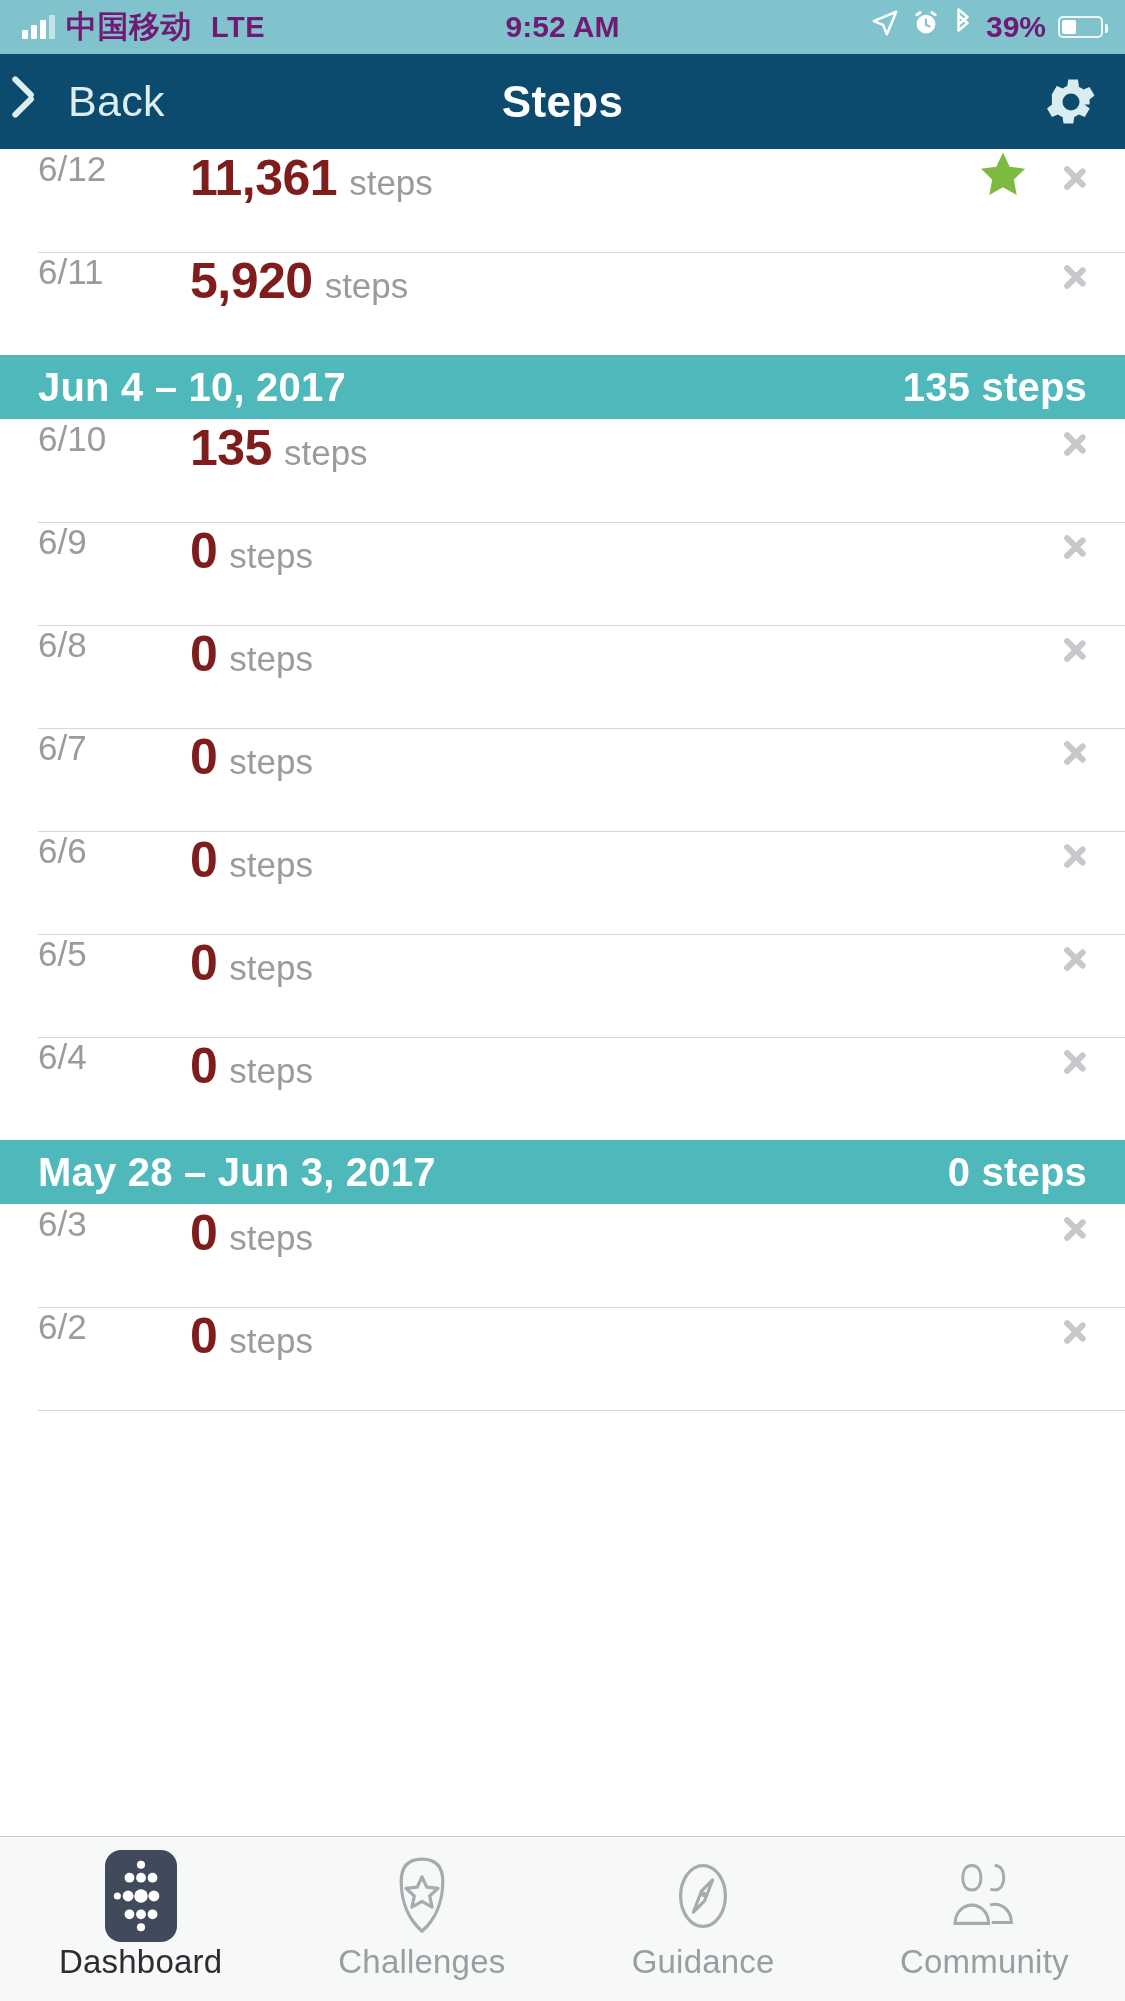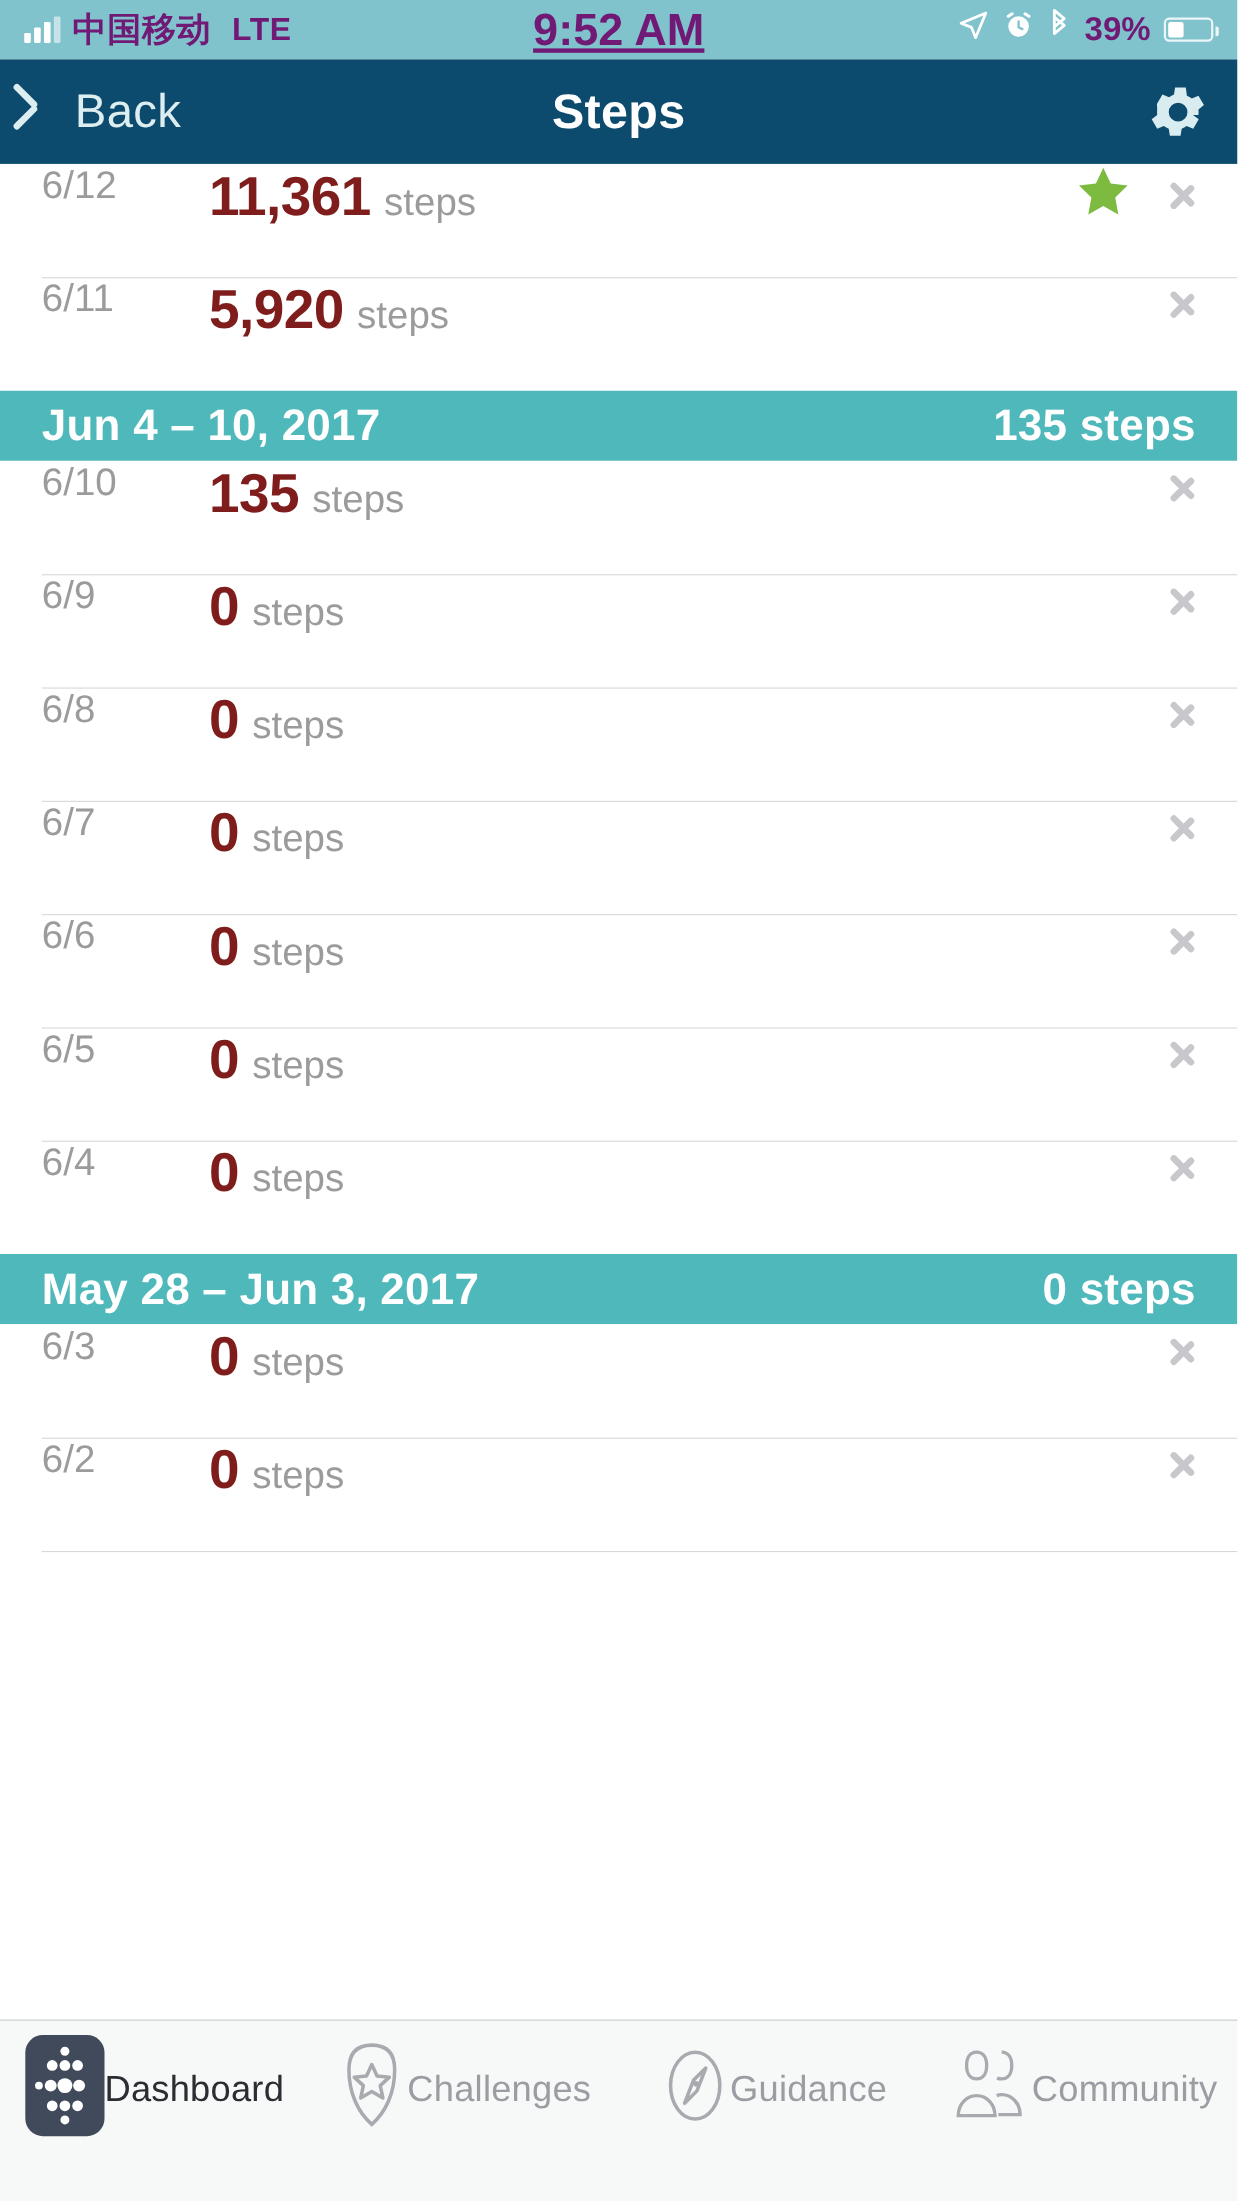--- a/index.html
+++ b/index.html
@@ -23,21 +23,21 @@
   .signal { display:flex; align-items:flex-end; gap:3px; height:24px; }
   .signal i { display:block; width:6px; background:#ffffff; border-radius:1px; }
   .signal i:nth-child(1){height:9px;}
   .signal i:nth-child(2){height:14px;}
   .signal i:nth-child(3){height:19px;}
   .signal i:nth-child(4){height:24px; background:rgba(255,255,255,.55);}
   .carrier { font-size:31px; letter-spacing:.5px; }
   .lte { font-size:29px; margin-left:8px; letter-spacing:.5px;}
   .sb-center {
     position:absolute; left:0; right:0; text-align:center;
-    font-size:41px; font-weight:600; pointer-events:none;text-decoration:underline;
+    font-size:30px; font-weight:600; pointer-events:none;
   }
   .sb-right {
     margin-left:auto; display:flex; align-items:center; gap:12px;
     position:relative; z-index:2;
   }
   .pct { font-size:30px; font-weight:600; }
   .battery {
     width:45px; height:22px; border:2.5px solid rgba(255,255,255,.85);
     border-radius:5px; position:relative; padding:2px;
   }
@@ -112,22 +112,22 @@
   .list-scroll { height:1655px; overflow:hidden; position:relative; }
   .bottom-rule { height:1px; background:#D8D8D8; margin-left:38px; }
 
   
   .tabbar {
     position:absolute; left:0; right:0; bottom:0; height:165px;
     background:#F7F8F8; border-top:1px solid #C9CACB;
     display:flex; align-items:flex-start;
   }
   .tab {
-    flex:1; display:flex; align-items:center;
-    padding-top:18px; cursor:pointer;justify-content:center;
+    flex:1; display:flex; flex-direction:column; align-items:center;
+    padding-top:18px; cursor:pointer;
   }
   .tab-icon { height:82px; display:flex; align-items:center; justify-content:center; }
   .tab-label {
     margin-top:6px; font-size:33px; color:#9A9DA2; letter-spacing:.2px;
   }
   .tab.active .tab-label { color:#2B2D33; }
   .fb-logo {
     width:72px; height:92px; background:#414A5B; border-radius:16px;
     display:flex; align-items:center; justify-content:center;
   }

